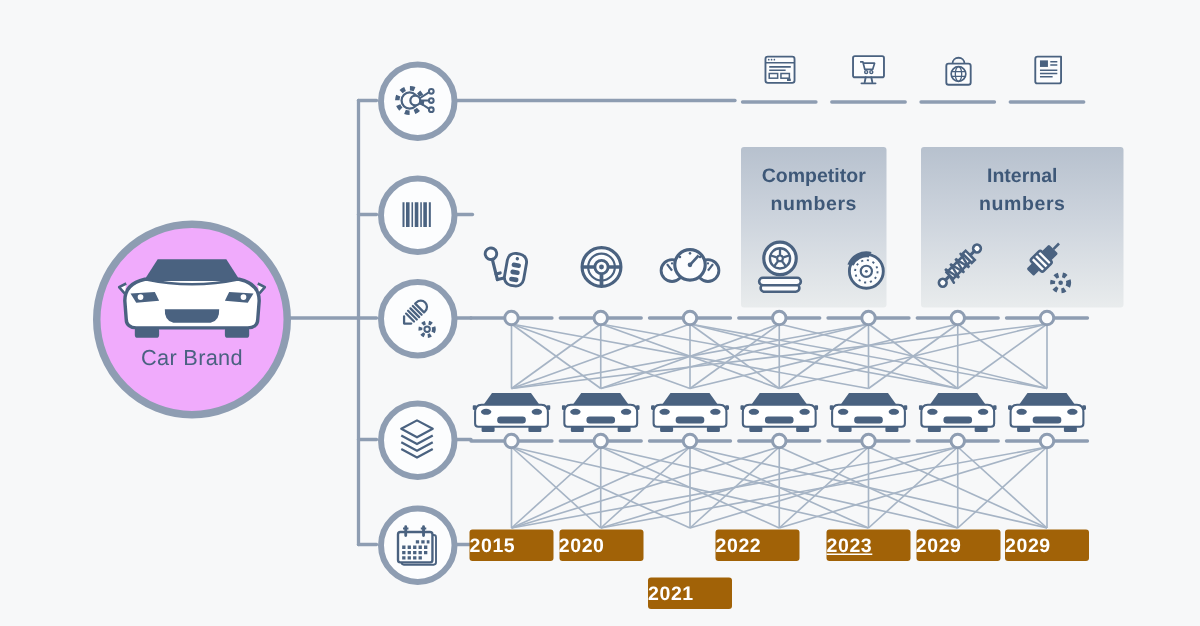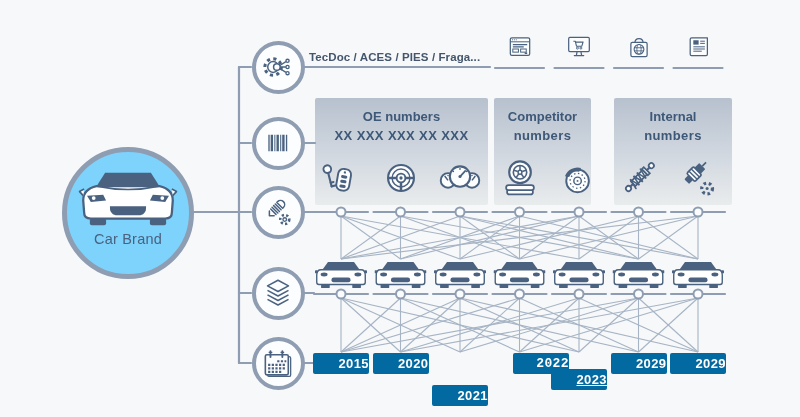--- a/index.html
+++ b/index.html
@@ -3,41 +3,41 @@
 <meta charset="utf-8">
 <style>
   html,body{margin:0;padding:0;background:#f7f8f9;font-family:"Liberation Sans",sans-serif;}
   .stage{position:relative;width:800px;height:417px;background:#f7f8f9;overflow:hidden;}
   #overlay{position:absolute;left:0;top:0;width:800px;height:417px;z-index:1;}
   .s-line{stroke:#8e9db2;stroke-width:2.2;stroke-linecap:round;}
   .w-line{stroke:#a6b4c5;stroke-width:1.1;}
   .node{fill:#fbfcfd;stroke:#8e9db2;stroke-width:2;}
 
   .brand-circle{position:absolute;left:62px;top:147px;width:132px;height:132px;border:5px solid #8e9db2;
-    border-radius:50%;background:#7dd3fc;box-sizing:border-box;z-index:2;display:flex;flex-direction:column;
+    border-radius:50%;background:#f0abfc;box-sizing:border-box;z-index:2;display:flex;flex-direction:column;
     align-items:center;justify-content:flex-start;padding-top:17px;}
   .brand-label{margin-top:1px;font-size:14.5px;color:#4a6180;letter-spacing:.2px;}
 
   .side-circle{position:absolute;left:251.5px;width:53px;height:53px;border:4.5px solid #8e9db2;border-radius:50%;
     background:#fcfdfe;box-sizing:border-box;z-index:2;display:flex;align-items:center;justify-content:center;}
 
   .src-text{position:absolute;left:309px;top:51px;z-index:2;font-size:11.5px;font-weight:bold;color:#44566e;
     white-space:nowrap;letter-spacing:.1px;}
 
   .src-icon{position:absolute;top:30px;width:30px;height:33px;z-index:2;}
 
   .num-box{position:absolute;top:98px;height:107px;z-index:0;border-radius:2px;
     background:linear-gradient(to bottom,#b7c1ce 0%,#cdd4dd 45%,#e9eced 100%);}
   .num-box .bt{margin-top:10px;text-align:center;font-size:13px;font-weight:bold;color:#3e5878;line-height:1.45;}
   .num-box .bt2{text-align:center;font-size:13px;font-weight:bold;color:#3e5878;letter-spacing:.4px;line-height:1.45;}
 
   .part-icon{position:absolute;top:155px;width:46px;height:46px;z-index:2;}
 
-  .year-badge{position:absolute;width:56px;height:21px;background:#0369a1;border-radius:2px;z-index:2;
-    color:#ffffff;font-size:13px;font-weight:bold;text-align:right;line-height:21px;letter-spacing:.4px;}
+  .year-badge{position:absolute;width:56px;height:21px;background:#a16207;border-radius:2px;z-index:2;
+    color:#ffffff;font-size:13px;font-weight:bold;text-align:left;line-height:21px;letter-spacing:.4px;}
 </style>
 </head>
 <body>
 
 <svg width="0" height="0" style="position:absolute" aria-hidden="true">
 <defs>
   <symbol id="sym-brandcar" viewBox="0 0 104 64">
     <path d="M28 4 L76 4 L85 18 L19 18 Z" fill="#4a6280"></path>
     <path d="M19 18 L85 18 C94 20 99 25 99 33 L98 46 C98 50 95 52 91 52 L13 52 C9 52 6 50 6 46 L5 33 C5 25 10 20 19 18 Z" fill="#fff" stroke="#4a6280" stroke-width="2.4" stroke-linejoin="round"></path>
     <path d="M19 18 Q52 25 85 18" fill="none" stroke="#4a6280" stroke-width="1.8"></path>
@@ -388,43 +388,38 @@
     <svg width="36" height="36" viewBox="0 0 48 48">
         <use href="#sym-layers"></use>
       </svg>
   </div>
   <div class="side-circle" style="top:336.5px">
     <svg width="38" height="38" viewBox="0 0 48 48">
         <use href="#sym-calendar"></use>
       </svg>
   </div>
 
-  <div class="src-text">TecDoc / ACES / PIES / Fraga...</div>
   <svg class="src-icon" style="left:504.5px" viewBox="0 0 48 48">
       <use href="#sym-browser"></use>
     </svg>
   <svg class="src-icon" style="left:564px" viewBox="0 0 48 48">
       <use href="#sym-moncart"></use>
     </svg>
   <svg class="src-icon" style="left:623.5px" viewBox="0 0 48 48">
       <use href="#sym-bagglobe"></use>
     </svg>
   <svg class="src-icon" style="left:683px" viewBox="0 0 48 48">
       <use href="#sym-news"></use>
     </svg>
 
-  <div class="num-box" style="left:315px;width:173px">
-    <div class="bt">OE numbers</div>
-    <div class="bt2">XX XXX XXX XX XXX</div>
-  </div>
   <div class="num-box" style="left:494px;width:97px">
     <div class="bt">Competitor</div>
     <div class="bt2">numbers</div>
   </div>
-  <div class="num-box" style="left:614px;width:118px">
+  <div class="num-box" style="left:614px;width:135px">
     <div class="bt">Internal</div>
     <div class="bt2">numbers</div>
   </div>
 
   <svg class="part-icon" style="left:318px" viewBox="0 0 48 48">
       <use href="#sym-keys"></use>
     </svg>
   <svg class="part-icon" style="left:377.5px" viewBox="0 0 48 48">
       <use href="#sym-wheel"></use>
     </svg>
@@ -441,19 +436,19 @@
       <use href="#sym-shock"></use>
     </svg>
   <svg class="part-icon" style="left:675px" viewBox="0 0 48 48">
       <use href="#sym-sparkgear"></use>
     </svg>
 
   <div id="year-row">
       <div class="year-badge" style="left: 313px; top: 353px;">2015</div>
       <div class="year-badge" style="left: 372.5px; top: 353px;">2020</div>
       <div class="year-badge" style="left: 432px; top: 353px; margin-top: 32px;">2021</div>
-      <div class="year-badge" style="left: 513px; top: 353px; font-family: Liberation Mono, monospace;">2022</div>
-      <div class="year-badge" style="left: 551px; top: 369px; text-decoration: underline;">2023</div>
+      <div class="year-badge" style="left: 477px; top: 353px;">2022</div>
+      <div class="year-badge" style="left: 551px; top: 353px; text-decoration: underline;">2023</div>
       <div class="year-badge" style="left: 610.5px; top: 353px;">2029</div>
       <div class="year-badge" style="left: 670px; top: 353px;">2029</div>
     </div>
 
 </div>
 
 </body></html>

